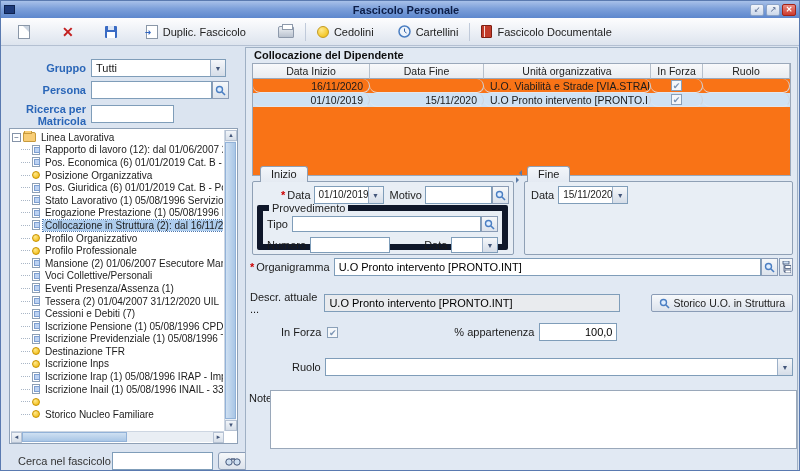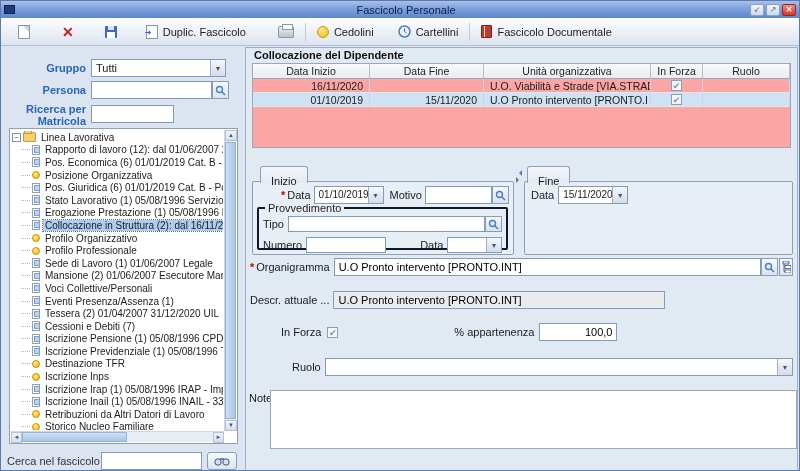--- a/index.html
+++ b/index.html
@@ -7,21 +7,21 @@
   body { font-family:"Liberation Sans", sans-serif; font-size:11px; color:#1b1b1b; }
 
   .window { position:relative; width:800px; height:471px; background:#dbe4f0;
             border:1px solid #5a7ab0; overflow:hidden; }
 
   
   .titlebar { position:absolute; top:0; left:0; right:0; height:17px;
               background:linear-gradient(180deg,#a8c1e9 0%,#7da0da 45%,#5d87cd 100%);
               display:flex; align-items:center; padding:0 3px; }
   .app-icon { width:11px; height:9px; background:#1d3a7a; border:1px solid #0e2350; margin-right:4px; }
-  .title-text { position:absolute; left:12px; right:0; text-align:center; font-weight:normal;
+  .title-text { position:absolute; left:12px; right:0; text-align:center; font-weight:bold;
                 color:#0c1e48; font-size:11px; }
   .win-btns { margin-left:auto; display:flex; gap:2px; z-index:2; }
   .win-btn { width:14px; height:12px; border:1px solid #8ba3c8; border-radius:2px;
              background:linear-gradient(#f2f5fa,#ccd8ea); color:#53688f; font-size:8px;
              line-height:10px; text-align:center; cursor:pointer; }
   .win-btn.close { background:linear-gradient(#e98b82,#cc3a2e); color:#fff; border-color:#a32417; font-weight:bold; }
 
   
   .toolbar { position:absolute; top:17px; left:0; right:0; height:28px;
              background:linear-gradient(180deg,#fdfdfe,#dde4ee);
@@ -84,41 +84,41 @@
   .v-thumb { position:absolute; top:12px; bottom:12px; left:0; right:0; background:linear-gradient(90deg,#cfe0f2,#a9c6e6); border:1px solid #92b2d8; }
   .h-thumb { width:105px; height:10px; background:linear-gradient(#cfe0f2,#a9c6e6); border:1px solid #92b2d8; cursor:pointer; }
   .h-track { flex:1; }
 
   
   .group-box { position:absolute; left:244px; top:1px; width:553px; height:466px;
                border:1px solid #9fb0c4; background:#e1e9f3; }
   .group-title { position:absolute; left:8px; top:1px; font-weight:bold; color:#101010; }
 
   
-  .ctable { position:absolute; left:6px; top:15px; right:6px; height:85px; background:#fca5a5;
+  .ctable { position:absolute; left:6px; top:15px; right:6px; height:113px; background:#f97316;
             border:1px solid #9aa8ba; display:flex; flex-direction:column; overflow:hidden; }
   .thead, .trow { display:grid; grid-template-columns:117px 114px 167px 52px 1fr; flex:none; }
   .thead .hc { background:linear-gradient(#f8f9fb,#e8ecf1); border-right:1px solid #b6c0cc; border-bottom:1px solid #9aa8ba;
                text-align:center; font-size:10.5px; color:#222; padding:1px 2px; height:15px; }
   .trow .tc { border-right:1px solid #ccd5df; border-bottom:1px solid #e2e7ee; height:14px; padding:0 6px;
-              font-size:10.5px; overflow:hidden; white-space:nowrap; display:flex; align-items:center; }
+              font-size:10.5px; overflow:hidden; white-space:nowrap; display:flex; align-items:center;border-radius:7px; }
   .trow .tc.r { justify-content:flex-end; }
   .trow .tc.c { justify-content:center; padding:0; }
   .trow.selected { background:#cfe2f4; }
   .chk { width:11px; height:11px; border:1px solid #8aa0b8; background:#f4f7fa; font-size:9px; line-height:10px;
          text-align:center; color:#7d96b5; }
   .chk.on::after { content:"✔"; }
 
   
-  .tab { position:absolute; height:16px; padding:8px 10px; background:linear-gradient(#f3f6fa,#e4eaf2);
+  .tab { position:absolute; height:16px; padding:1px 10px; background:linear-gradient(#f3f6fa,#e4eaf2);
          border:1px solid #8fa0b5; border-bottom:none; border-radius:3px 3px 0 0; z-index:2; font-size:11px; }
   .tpanel { position:absolute; border:1px solid #8fa0b5; background:#e8eef5; border-radius:2px; }
   .f-row { position:absolute; display:flex; align-items:center; }
   .req { color:#cc0000; font-weight:bold; margin-right:2px; }
-  fieldset.provv { position:absolute; left:4px; top:20px; right:5px; bottom:4px; border:2px solid #0f172a;
+  fieldset.provv { position:absolute; left:4px; top:20px; right:5px; bottom:4px; border:6px solid #0f172a;
                    border-radius:2px; padding:0; }
   fieldset.provv legend { margin-left:6px; padding:0 3px; font-size:11px; color:#222; }
   .splitter { position:absolute; width:8px; display:flex; flex-direction:column; align-items:center; padding-top:2px; gap:1px; }
   .splitter i { width:0; height:0; border:3px solid transparent; }
   .splitter .la { border-right-color:#5a7aa5; }
   .splitter .ra { border-left-color:#5a7aa5; }
 
   .storico-btn { display:flex; align-items:center; gap:4px; height:18px; padding:0 7px;
                  border:1px solid #8a9cb6; background:linear-gradient(#f7f9fb,#dbe2ec);
                  border-radius:2px; cursor:pointer; white-space:nowrap; font-size:10.5px; }
@@ -259,25 +259,20 @@
             <span class="tree-label">Profilo Organizzativo</span>
           </div>
           <div class="tree-row">
             <span class="dash"></span>
             <span class="t-ico t-dot"></span>
             <span class="tree-label">Profilo Professionale</span>
           </div>
           <div class="tree-row">
             <span class="dash"></span>
             <span class="t-ico t-doc"></span>
-            <span class="tree-label">Sede di Lavoro (1) 01/06/2007  Legale</span>
-          </div>
-          <div class="tree-row">
-            <span class="dash"></span>
-            <span class="t-ico t-doc"></span>
             <span class="tree-label">Mansione (2) 01/06/2007  Esecutore Manutenz</span>
           </div>
           <div class="tree-row">
             <span class="dash"></span>
             <span class="t-ico t-doc"></span>
             <span class="tree-label">Voci Collettive/Personali</span>
           </div>
           <div class="tree-row">
             <span class="dash"></span>
             <span class="t-ico t-doc"></span>
@@ -319,42 +314,41 @@
             <span class="tree-label">Iscrizione Irap (1) 05/08/1996 IRAP - Imposta</span>
           </div>
           <div class="tree-row">
             <span class="dash"></span>
             <span class="t-ico t-doc"></span>
             <span class="tree-label">Iscrizione Inail (1) 05/08/1996 INAIL - 3323 - c</span>
           </div>
           <div class="tree-row">
             <span class="dash"></span>
             <span class="t-ico t-dot"></span>
-            <span class="tree-label">Retribuzioni da Altri Datori di Lavoro</span>
           </div>
           <div class="tree-row">
             <span class="dash"></span>
             <span class="t-ico t-dot"></span>
             <span class="tree-label">Storico Nucleo Familiare</span>
           </div>
         </div>
       <div class="vscroll">
         <span class="sb-btn" style="position:absolute; top:0;">▲</span>
         <span class="v-thumb"></span>
         <span class="sb-btn" style="position:absolute; bottom:0;">▼</span>
       </div>
       <div class="hscroll">
         <span class="sb-btn">◄</span>
         <span class="h-thumb"></span>
         <span class="h-track"></span>
         <span class="sb-btn">►</span>
       </div>
     </div>
 
-    <div class="lp-row" style="left:6px; top:406px; width:230px;">
+    <div class="lp-row" style="left:17px; top:406px; width:230px;">
       <span style="color:#333; width:94px;">Cerca nel fascicolo</span>
       <input class="txt" style="flex: 1 1 0%;" value="">
       <span class="sq-btn" style="width:30px; margin-left:5px; border-radius:3px;">
         <svg width="16" height="10" viewBox="0 0 16 10">
             <circle cx="4" cy="6" r="3.2" fill="#cfe0f2" stroke="#44577a"></circle>
             <circle cx="12" cy="6" r="3.2" fill="#cfe0f2" stroke="#44577a"></circle>
             <path d="M6 3 L10 3" stroke="#44577a" stroke-width="1.4"></path>
           </svg>
       </span>
     </div>
@@ -467,20 +461,27 @@
               <rect x="3" y="9" width="6" height="3" fill="#fff" stroke="#44577a" stroke-width="0.8"></rect>
               <path d="M2 3 V10.5 H3" stroke="#44577a" stroke-width="0.8" fill="none"></path>
               <path d="M2 6 H3" stroke="#44577a" stroke-width="0.8"></path>
             </svg>
         </span>
       </div>
 
       <div class="f-row" style="left:4px; top:243px; right:4px;">
         <span>Descr. attuale ...</span>
         <input class="txt ro" style="width: 332px; margin-left: 4px;" readonly="" value="U.O Pronto intervento [PRONTO.INT]">
+        <span class="storico-btn" style="margin-left:31px;">
+          <svg width="11" height="11" viewBox="0 0 11 11">
+              <circle cx="4.5" cy="4.5" r="3" fill="#dfeeff" stroke="#4a7ec2" stroke-width="1.4"></circle>
+              <path d="M7 7 L10 10" stroke="#4a7ec2" stroke-width="1.6"></path>
+            </svg>
+          <span>Storico U.O. in Struttura</span>
+        </span>
       </div>
 
       <div class="f-row" style="left:35px; top:275px; right:4px;">
         <span>In Forza</span>
         <span class="chk on" style="margin-left:6px;"></span>
         <span style="margin-left:116px;">% appartenenza</span>
         <input class="txt" style="width: 78px; margin-left: 5px; text-align: right;" value="100,0">
       </div>
 
       <div class="f-row" style="left:46px; top:310px; right:4px;">

